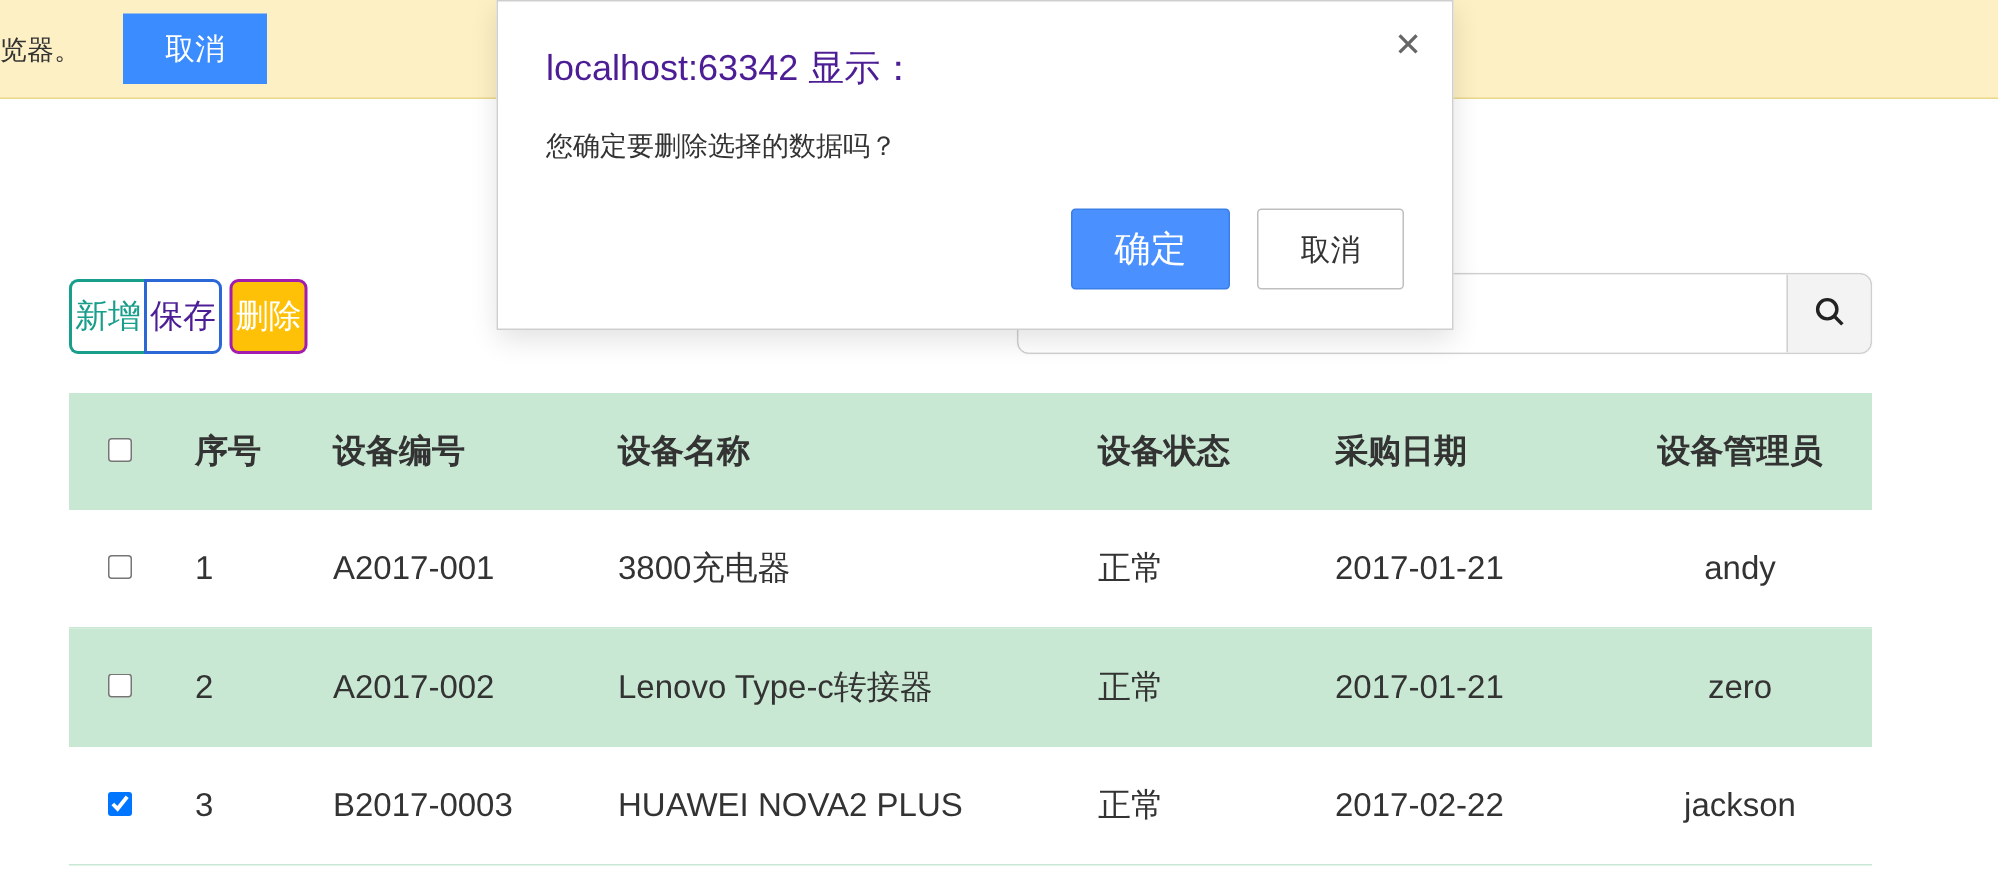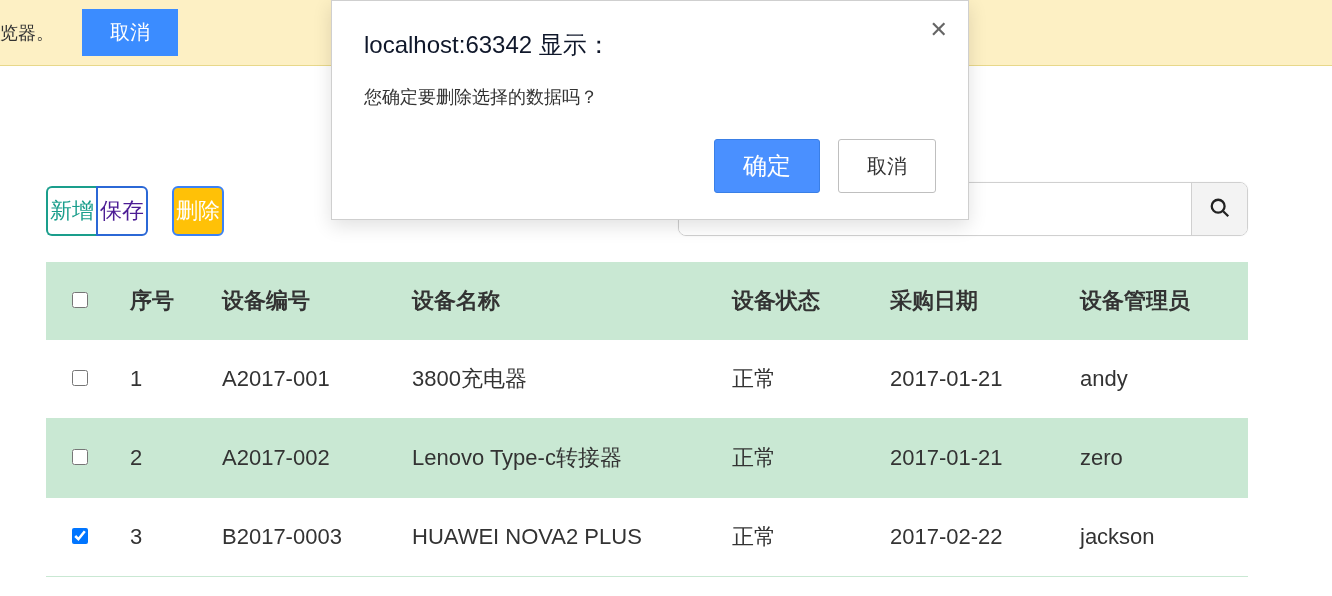--- a/index.html
+++ b/index.html
@@ -62,24 +62,24 @@
       border-color: #1a9e8c;
       border-radius: 6px 0 0 6px;
       border-right-width: 0;
     }
     .btn-save {
       color: #4c1d95;
       border-color: #2b68d6;
       border-radius: 0 6px 6px 0;
     }
     .btn-delete {
-      margin-left: 24px;
+      margin-left: 5px;
       background: #ffc107;
       color: #fff;
-      border: 2px solid #3b82f6;
+      border: 2px solid #a21caf;
       border-radius: 6px;
     }
 
     
     .search-wrap {
       position: absolute;
       left: 678px;
       top: 182px;
       width: 570px;
       height: 54px;
@@ -132,21 +132,21 @@
       align-items: center;
     }
     .trow.alt { background: #c9e8d3; }
     .cell { padding: 24px 8px; }
     .c-check { width: 68px; text-align: center; }
     .c-idx   { width: 100px; padding-left: 16px; }
     .c-code  { width: 190px; }
     .c-name  { width: 320px; }
     .c-stat  { width: 158px; }
     .c-date  { width: 190px; }
-    .c-admin { flex: 1; }
+    .c-admin { flex: 1; text-align: center; }
 
     input[type="checkbox"] {
       width: 16px; height: 16px;
       cursor: pointer;
     }
 
     
     .dialog {
       position: absolute;
       left: 331px;
@@ -162,21 +162,21 @@
       position: absolute;
       top: 18px; right: 20px;
       background: none; border: none;
       font-size: 22px;
       color: #666;
       cursor: pointer;
       line-height: 1;
     }
     .dlg-title {
       font-size: 24px;
-      color: #0f172a;
+      color: #4c1d95;
       margin-bottom: 24px;
     }
     .dlg-msg {
       font-size: 18px;
       color: #333;
       margin-bottom: 30px;
     }
     .dlg-actions {
       display: flex;
       justify-content: flex-end;

